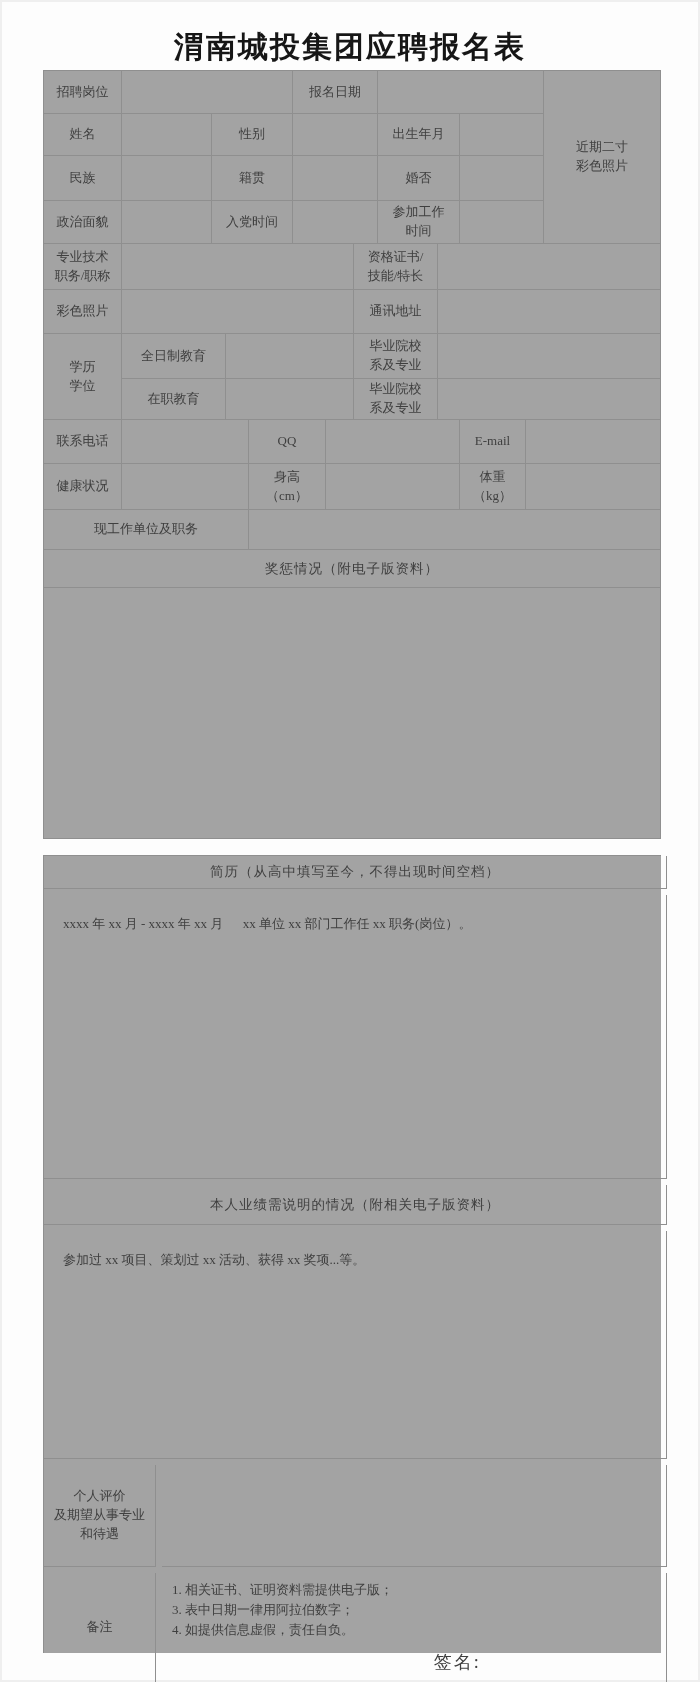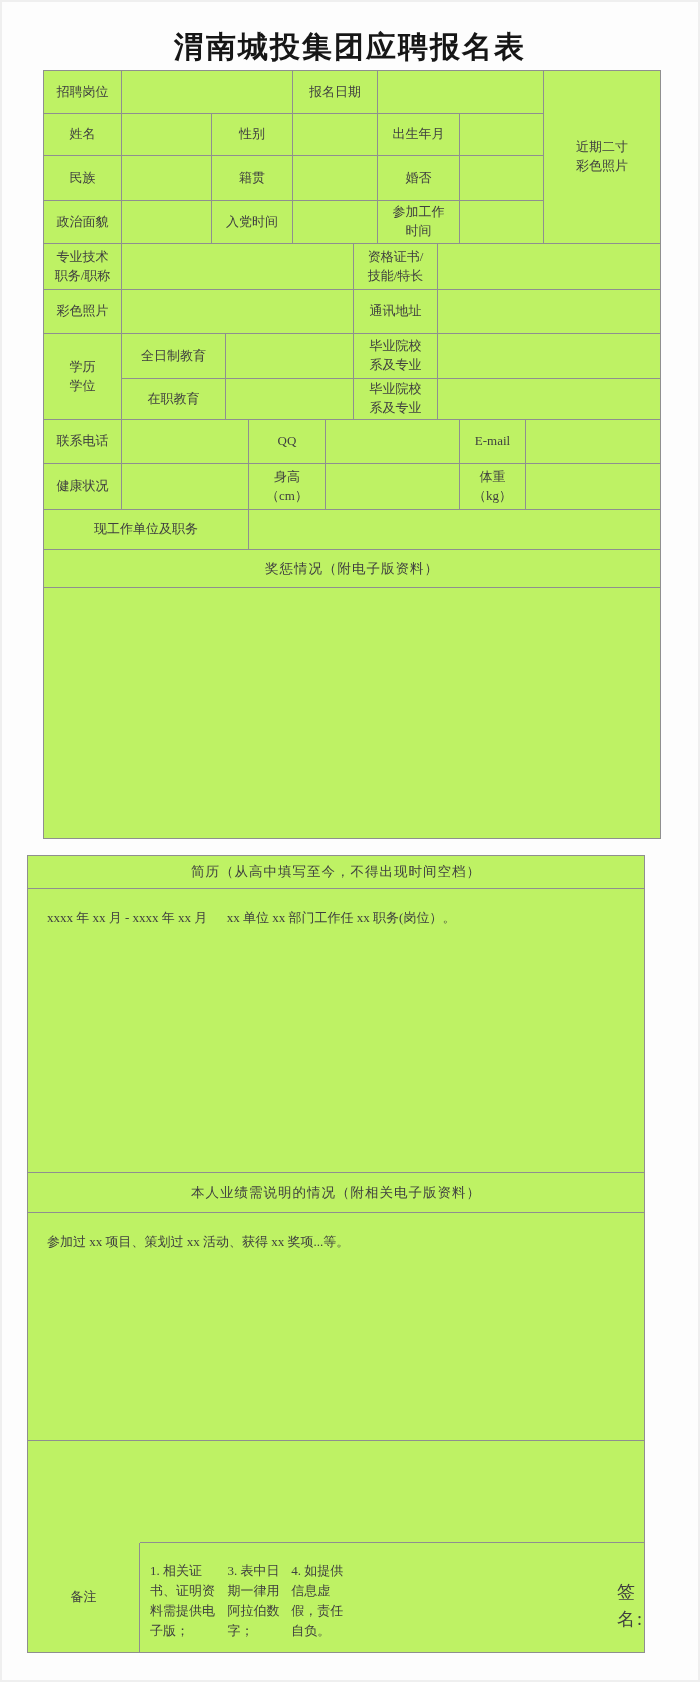--- a/index.html
+++ b/index.html
@@ -11,49 +11,50 @@
     color:var(--tc);
     box-shadow: inset 0 0 0 2px #efefef;
     overflow:hidden;
   }
   .page-title {
     position:absolute; top:27px; left:0; width:700px;
     text-align:center; font-family:"Liberation Sans","DejaVu Sans",sans-serif;
     font-weight:700; font-size:30px; letter-spacing:2px; color:var(--title);
   }
   .grid {
-    position:absolute; display:grid; background:#bef264;
+    position:absolute; display:grid; background:#a3a3a3;
     border-top:1px solid var(--bc); border-left:1px solid var(--bc);
   }
   .t1 {
     left:43px; top:70px; width:617px; height:768px;
     grid-template-columns:78px 90px 14px 23px 44px 33px 28px 24px 60px 22px 66px 18px 117px;
     grid-template-rows:43px 42px 45px 43px 46px 44px 45px 41px 44px 46px 40px 38px 251px;
   }
   .t2 {
-    left:27px; top:855px; width:617px; height:797px;
+    left:43px; top:855px; width:617px; height:797px;
     grid-template-columns:112px 505px;
     grid-template-rows:33px 284px 40px 228px 102px 110px;
+    gap:6px;
   }
   .cell {
     box-sizing:border-box;
     border-right:1px solid var(--bc); border-bottom:1px solid var(--bc);
     display:flex; align-items:center; justify-content:center;
     text-align:center; white-space:pre-line;
     font-size:13px; line-height:1.45; padding:2px;
     min-width:0; min-height:0;
   }
   .header { font-size:13.5px; letter-spacing:1px; }
   .content {
     justify-content:flex-start; align-items:flex-start;
     text-align:left; white-space:pre-wrap;
     padding:20px 28px 0 19px;
   }
   .remarks-body {
-    flex-direction:row; justify-content:flex-start; align-items:center;
+    flex-direction:column; justify-content:flex-start; align-items:flex-start;
     text-align:left; padding:7px 0 0 10px;
   }
   .remarks-body .rline { line-height:1.55; white-space:pre-line; }
   .signature { margin-top:9px; margin-left:53%; font-size:18px; letter-spacing:2px; }
 </style>
 </head>
 <body>
 
 <div class="page-title">渭南城投集团应聘报名表</div>
 
@@ -137,20 +138,23 @@
   <div class="cell" style="grid-area:13/1/14/14"></div>
 </div>
 
 <div class="grid t2">
   <div class="cell header" style="grid-area:1/1/2/3">简历（从高中填写至今，不得出现时间空档）</div>
   <div class="cell content" style="grid-area:2/1/3/3">xxxx 年 xx 月 - xxxx 年 xx 月      xx 单位 xx 部门工作任 xx 职务(岗位）。</div>
 
   <div class="cell header" style="grid-area:3/1/4/3">本人业绩需说明的情况（附相关电子版资料）</div>
   <div class="cell content" style="grid-area:4/1/5/3">参加过 xx 项目、策划过 xx 活动、获得 xx 奖项...等。</div>
 
+  <div class="cell" style="grid-area:5/1/6/2">个人评价
+及期望从事专业
+和待遇</div>
   <div class="cell" style="grid-area:5/2/6/3"></div>
 
   <div class="cell" style="grid-area:6/1/7/2">备注</div>
   <div class="cell remarks-body" style="grid-area:6/2/7/3">
     <div class="rline">1. 相关证书、证明资料需提供电子版；</div>
     <div class="rline">3. 表中日期一律用阿拉伯数字；</div>
     <div class="rline">4. 如提供信息虚假，责任自负。</div>
     <div class="signature">签名:</div>
   </div>
 </div>

